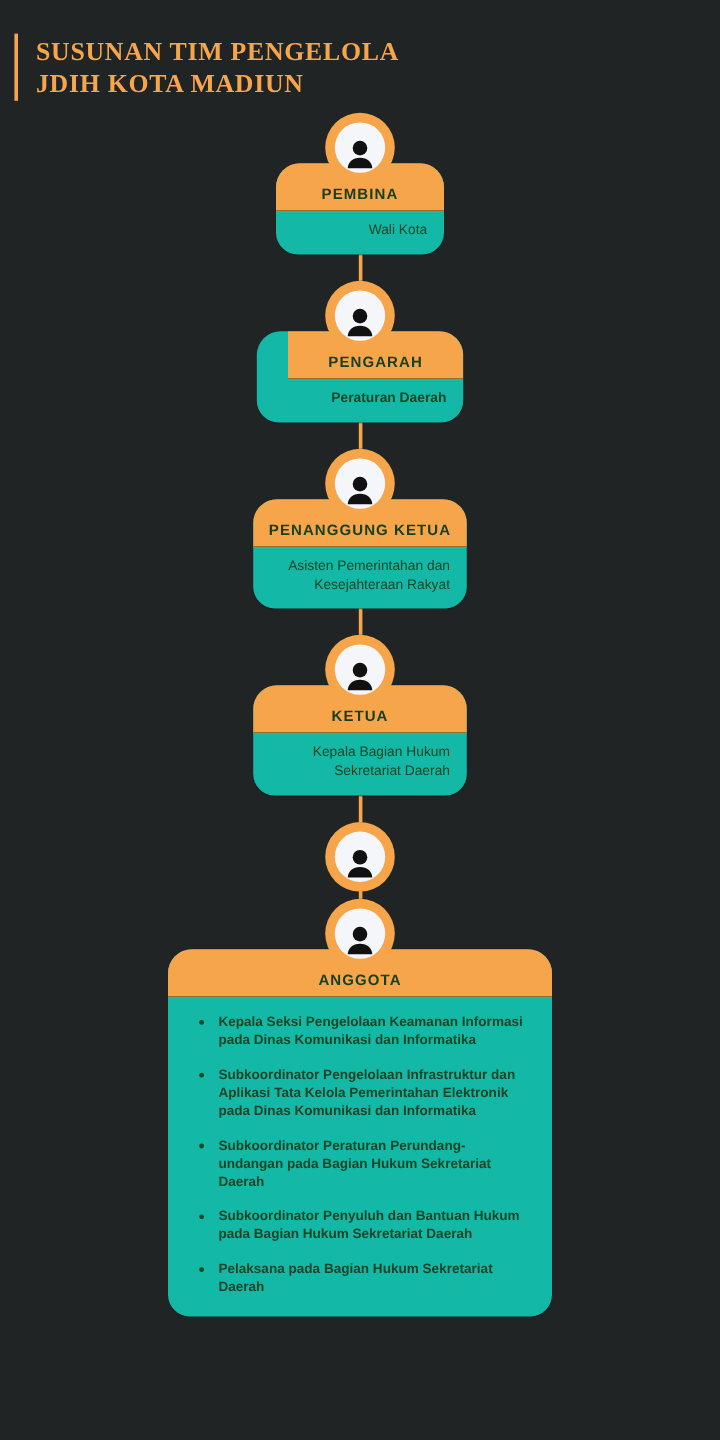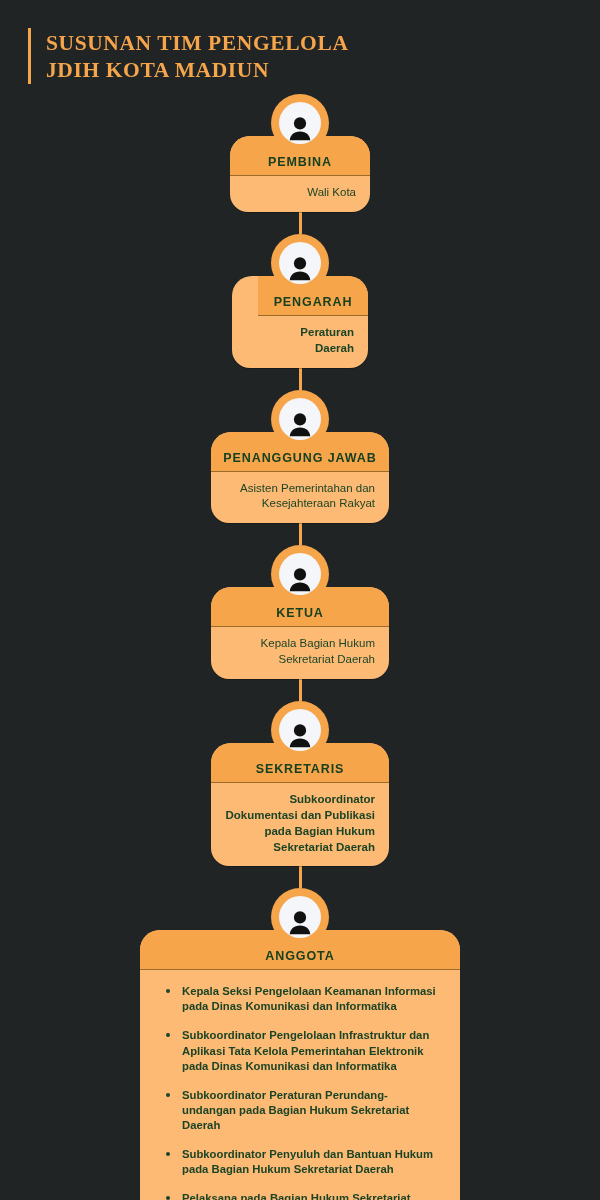--- a/index.html
+++ b/index.html
@@ -12,21 +12,21 @@
   body {
     background: #212425;
     font-family: "Liberation Sans", sans-serif;
     overflow: hidden;
     position: relative;
   }
 
   
   .title-block {
     position: absolute;
-    left: 28px;
+    left: 12px;
     top: 28px;
     display: flex;
     align-items: stretch;
   }
   .title-accent {
     width: 3px;
     background: #F6A54B;
     flex: 0 0 3px;
     margin-right: 15px;
   }
@@ -89,21 +89,21 @@
     justify-content: center;
     overflow: hidden;
   }
   .avatar-inner svg { display: block; }
 
   
   .card {
     position: relative;
     z-index: 1;
     border-radius: 20px 20px 18px 18px;
-    background: #fdba74;
+    background: #14b8a6;
     overflow: hidden;
     box-shadow: 0 1px 0 rgba(0,0,0,0.25);
   }
   .card-header {
     background: #F6A54B;
     color: #17401F;
     font-weight: bold;
     font-size: 12.5px;
     letter-spacing: 0.9px;
     text-align: center;
@@ -114,21 +114,21 @@
     color: #1B4426;
     text-align: right;
     font-size: 11.5px;
     line-height: 1.38;
     padding: 9px 14px 11px;
   }
   .card-body.bold { font-weight: bold; }
 
   
   .w-narrow { width: 140px; }
-  .w-mid    { width: 136px; padding-left: 26px; }
+  .w-mid    { width: 172px; padding-left: 26px; }
   .w-wide   { width: 178px; }
   .w-xwide  { width: 320px; }
 
   
   .member-list {
     list-style: none;
     text-align: left;
     padding: 14px 20px 14px 22px;
     color: #1B4426;
   }
@@ -200,21 +200,21 @@
   <div class="node">
     <div class="avatar">
       <div class="avatar-inner">
         <svg width="30" height="30" viewBox="0 0 30 30" aria-hidden="true">
           <circle cx="15" cy="9.4" r="6.1" fill="#111111"></circle>
           <path d="M15 17.4c-6.1 0-10.2 3.9-10.2 8.9h20.4c0-5-4.1-8.9-10.2-8.9z" fill="#111111"></path>
         </svg>
       </div>
     </div>
     <div class="card w-wide">
-      <div class="card-header">PENANGGUNG JAWAB</div>
+      <div class="card-header">PENANGGUNG KETUA</div>
       <div class="card-body">Asisten Pemerintahan dan Kesejahteraan Rakyat</div>
     </div>
   </div>
 
   <div class="connector"></div>
   <div class="node">
     <div class="avatar">
       <div class="avatar-inner">
         <svg width="30" height="30" viewBox="0 0 30 30" aria-hidden="true">
           <circle cx="15" cy="9.4" r="6.1" fill="#111111"></circle>
@@ -230,24 +230,20 @@
 
   <div class="connector"></div>
   <div class="node">
     <div class="avatar">
       <div class="avatar-inner">
         <svg width="30" height="30" viewBox="0 0 30 30" aria-hidden="true">
           <circle cx="15" cy="9.4" r="6.1" fill="#111111"></circle>
           <path d="M15 17.4c-6.1 0-10.2 3.9-10.2 8.9h20.4c0-5-4.1-8.9-10.2-8.9z" fill="#111111"></path>
         </svg>
       </div>
-    </div>
-    <div class="card w-wide">
-      <div class="card-header">SEKRETARIS</div>
-      <div class="card-body bold">Subkoordinator Dokumentasi dan Publikasi pada Bagian Hukum Sekretariat Daerah</div>
     </div>
   </div>
 
   <div class="connector"></div>
   <div class="node">
     <div class="avatar">
       <div class="avatar-inner">
         <svg width="30" height="30" viewBox="0 0 30 30" aria-hidden="true">
           <circle cx="15" cy="9.4" r="6.1" fill="#111111"></circle>
           <path d="M15 17.4c-6.1 0-10.2 3.9-10.2 8.9h20.4c0-5-4.1-8.9-10.2-8.9z" fill="#111111"></path>

